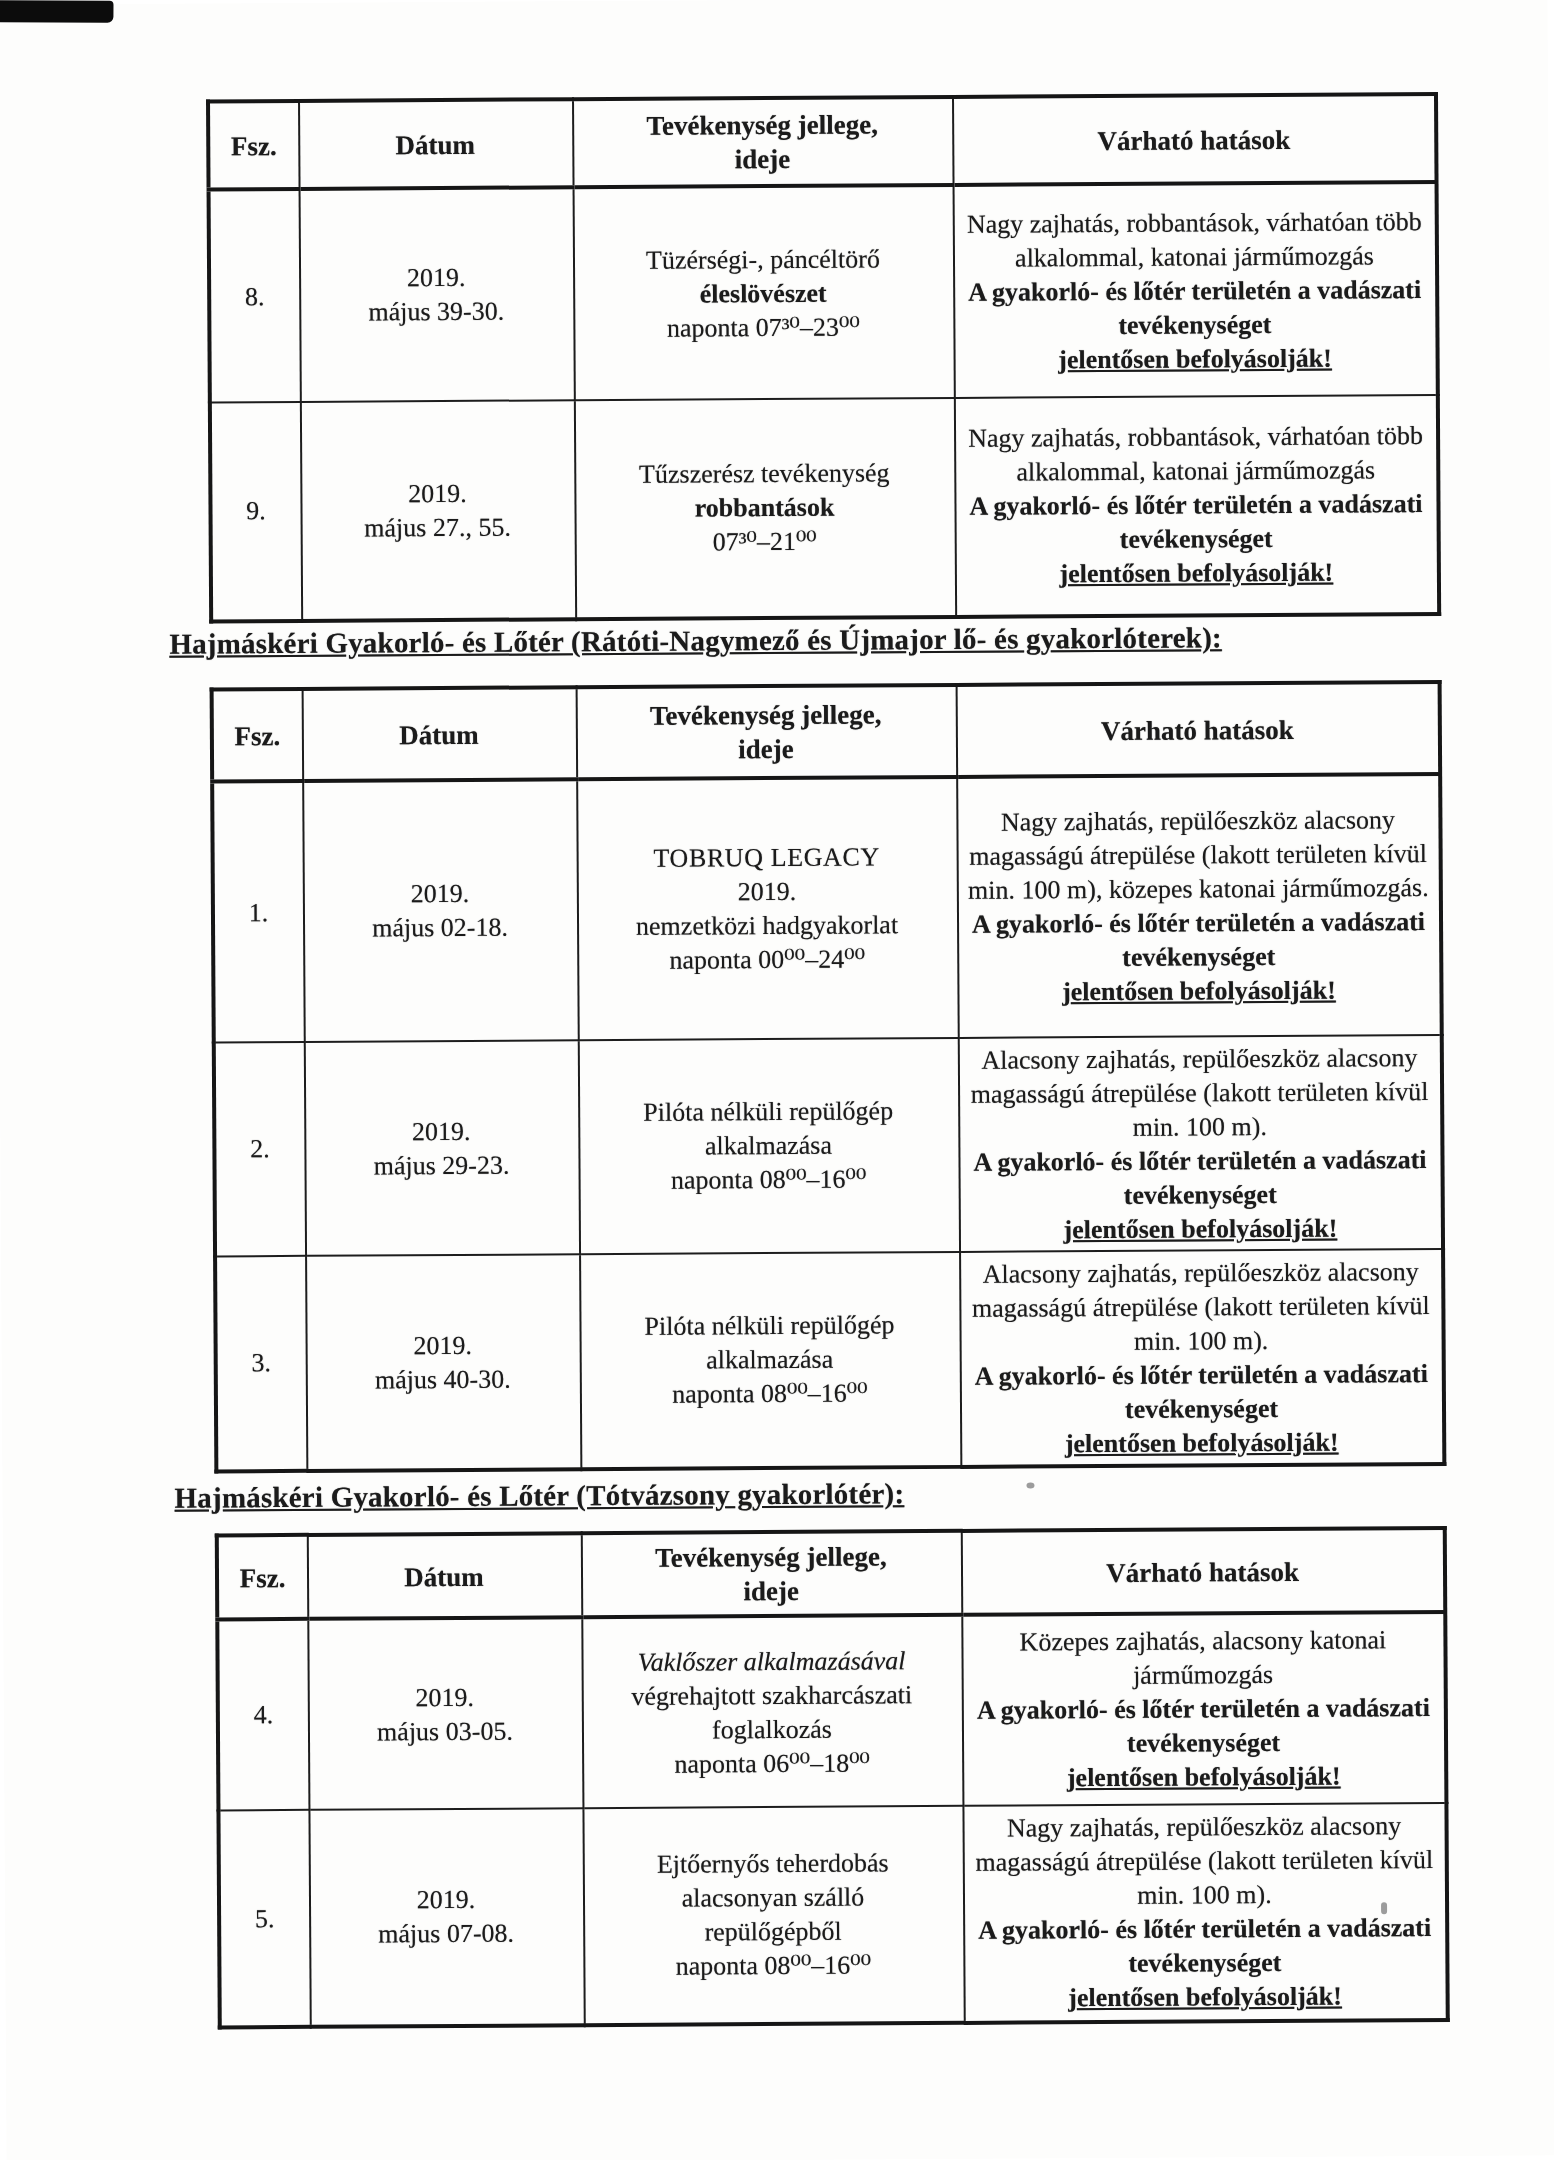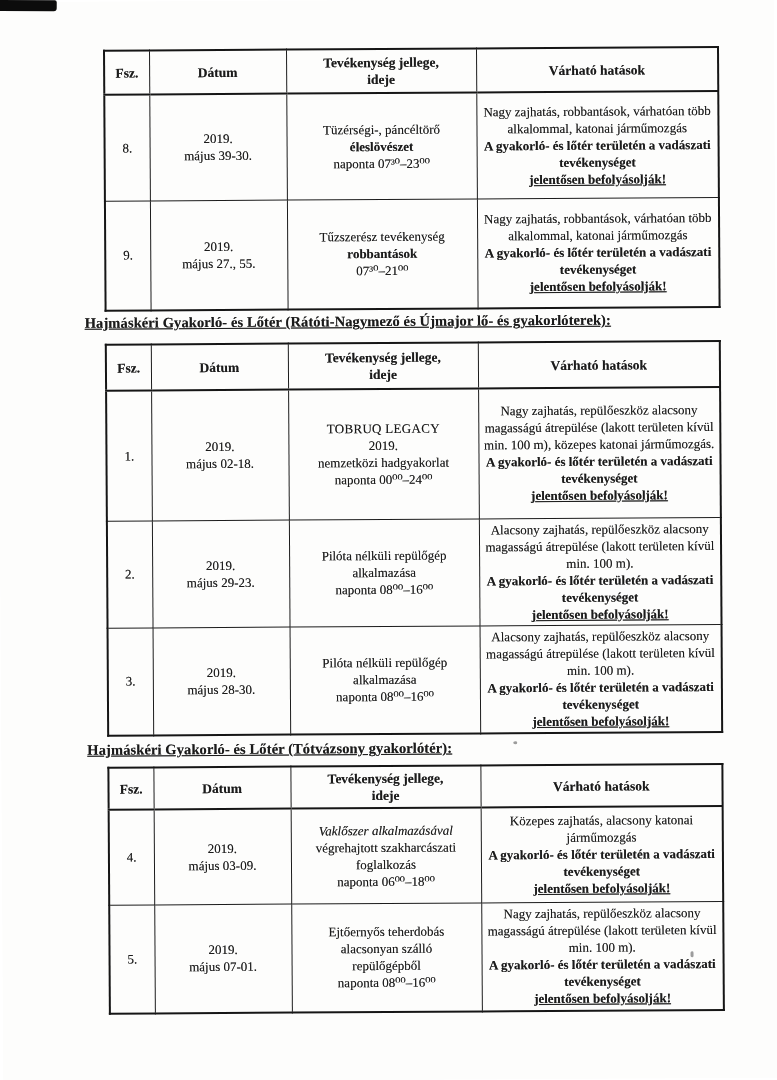--- a/index.html
+++ b/index.html
@@ -192,21 +192,21 @@
         <td>
           <span class="eff1">Alacsony zajhatás, repülőeszköz alacsony magasságú átrepülése (lakott területen kívül min. 100 m).</span>
           <span class="eff2">A gyakorló- és lőtér területén a vadászati tevékenységet</span>
           <span class="eff3">jelentősen befolyásolják!</span>
         </td>
       </tr>
       <tr class="r3">
         <td>3.</td>
         <td>
           <span class="ln">2019.</span>
-          <span class="ln">május 28-30.</span>
+          <span class="ln">május 40-30.</span>
         </td>
         <td>
           <span class="ln">Pilóta nélküli repülőgép</span>
           <span class="ln">alkalmazása</span>
           <span class="ln">naponta 08⁰⁰–16⁰⁰</span>
         </td>
         <td>
           <span class="eff1">Alacsony zajhatás, repülőeszköz alacsony magasságú átrepülése (lakott területen kívül min. 100 m).</span>
           <span class="eff2">A gyakorló- és lőtér területén a vadászati tevékenységet</span>
           <span class="eff3">jelentősen befolyásolják!</span>
@@ -231,39 +231,39 @@
         <th class="th-act">Tevékenység jellege,
 ideje</th>
         <th>Várható hatások</th>
       </tr>
     </thead>
     <tbody>
       <tr class="r4">
         <td>4.</td>
         <td>
           <span class="ln">2019.</span>
-          <span class="ln">május 03-09.</span>
+          <span class="ln">május 03-05.</span>
         </td>
         <td>
           <span class="ln i">Vaklőszer alkalmazásával</span>
           <span class="ln">végrehajtott szakharcászati</span>
           <span class="ln">foglalkozás</span>
           <span class="ln">naponta 06⁰⁰–18⁰⁰</span>
         </td>
         <td>
           <span class="eff1">Közepes zajhatás, alacsony katonai járműmozgás</span>
           <span class="eff2">A gyakorló- és lőtér területén a vadászati tevékenységet</span>
           <span class="eff3">jelentősen befolyásolják!</span>
         </td>
       </tr>
       <tr class="r5">
         <td>5.</td>
         <td>
           <span class="ln">2019.</span>
-          <span class="ln">május 07-01.</span>
+          <span class="ln">május 07-08.</span>
         </td>
         <td>
           <span class="ln">Ejtőernyős teherdobás</span>
           <span class="ln">alacsonyan szálló</span>
           <span class="ln">repülőgépből</span>
           <span class="ln">naponta 08⁰⁰–16⁰⁰</span>
         </td>
         <td>
           <span class="eff1">Nagy zajhatás, repülőeszköz alacsony magasságú átrepülése (lakott területen kívül min. 100 m).</span>
           <span class="eff2">A gyakorló- és lőtér területén a vadászati tevékenységet</span>

